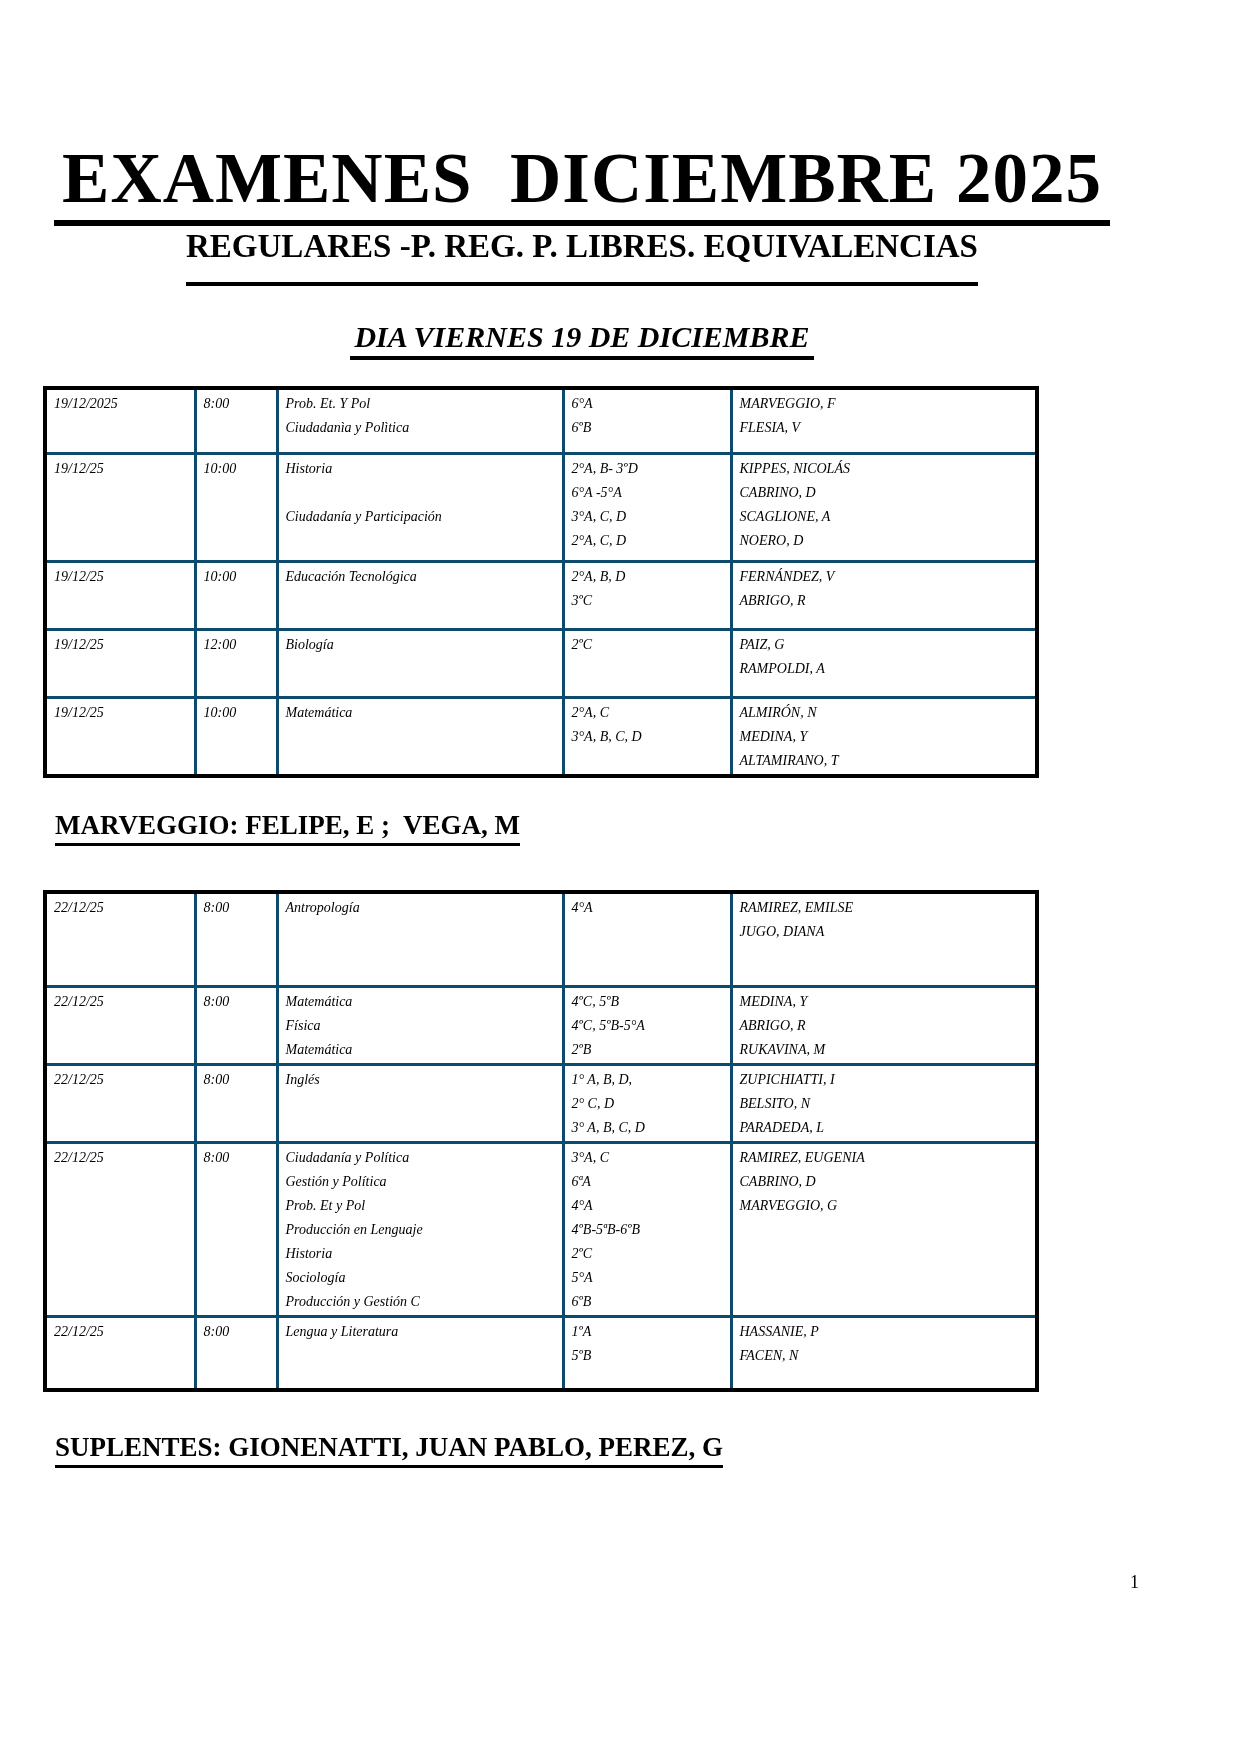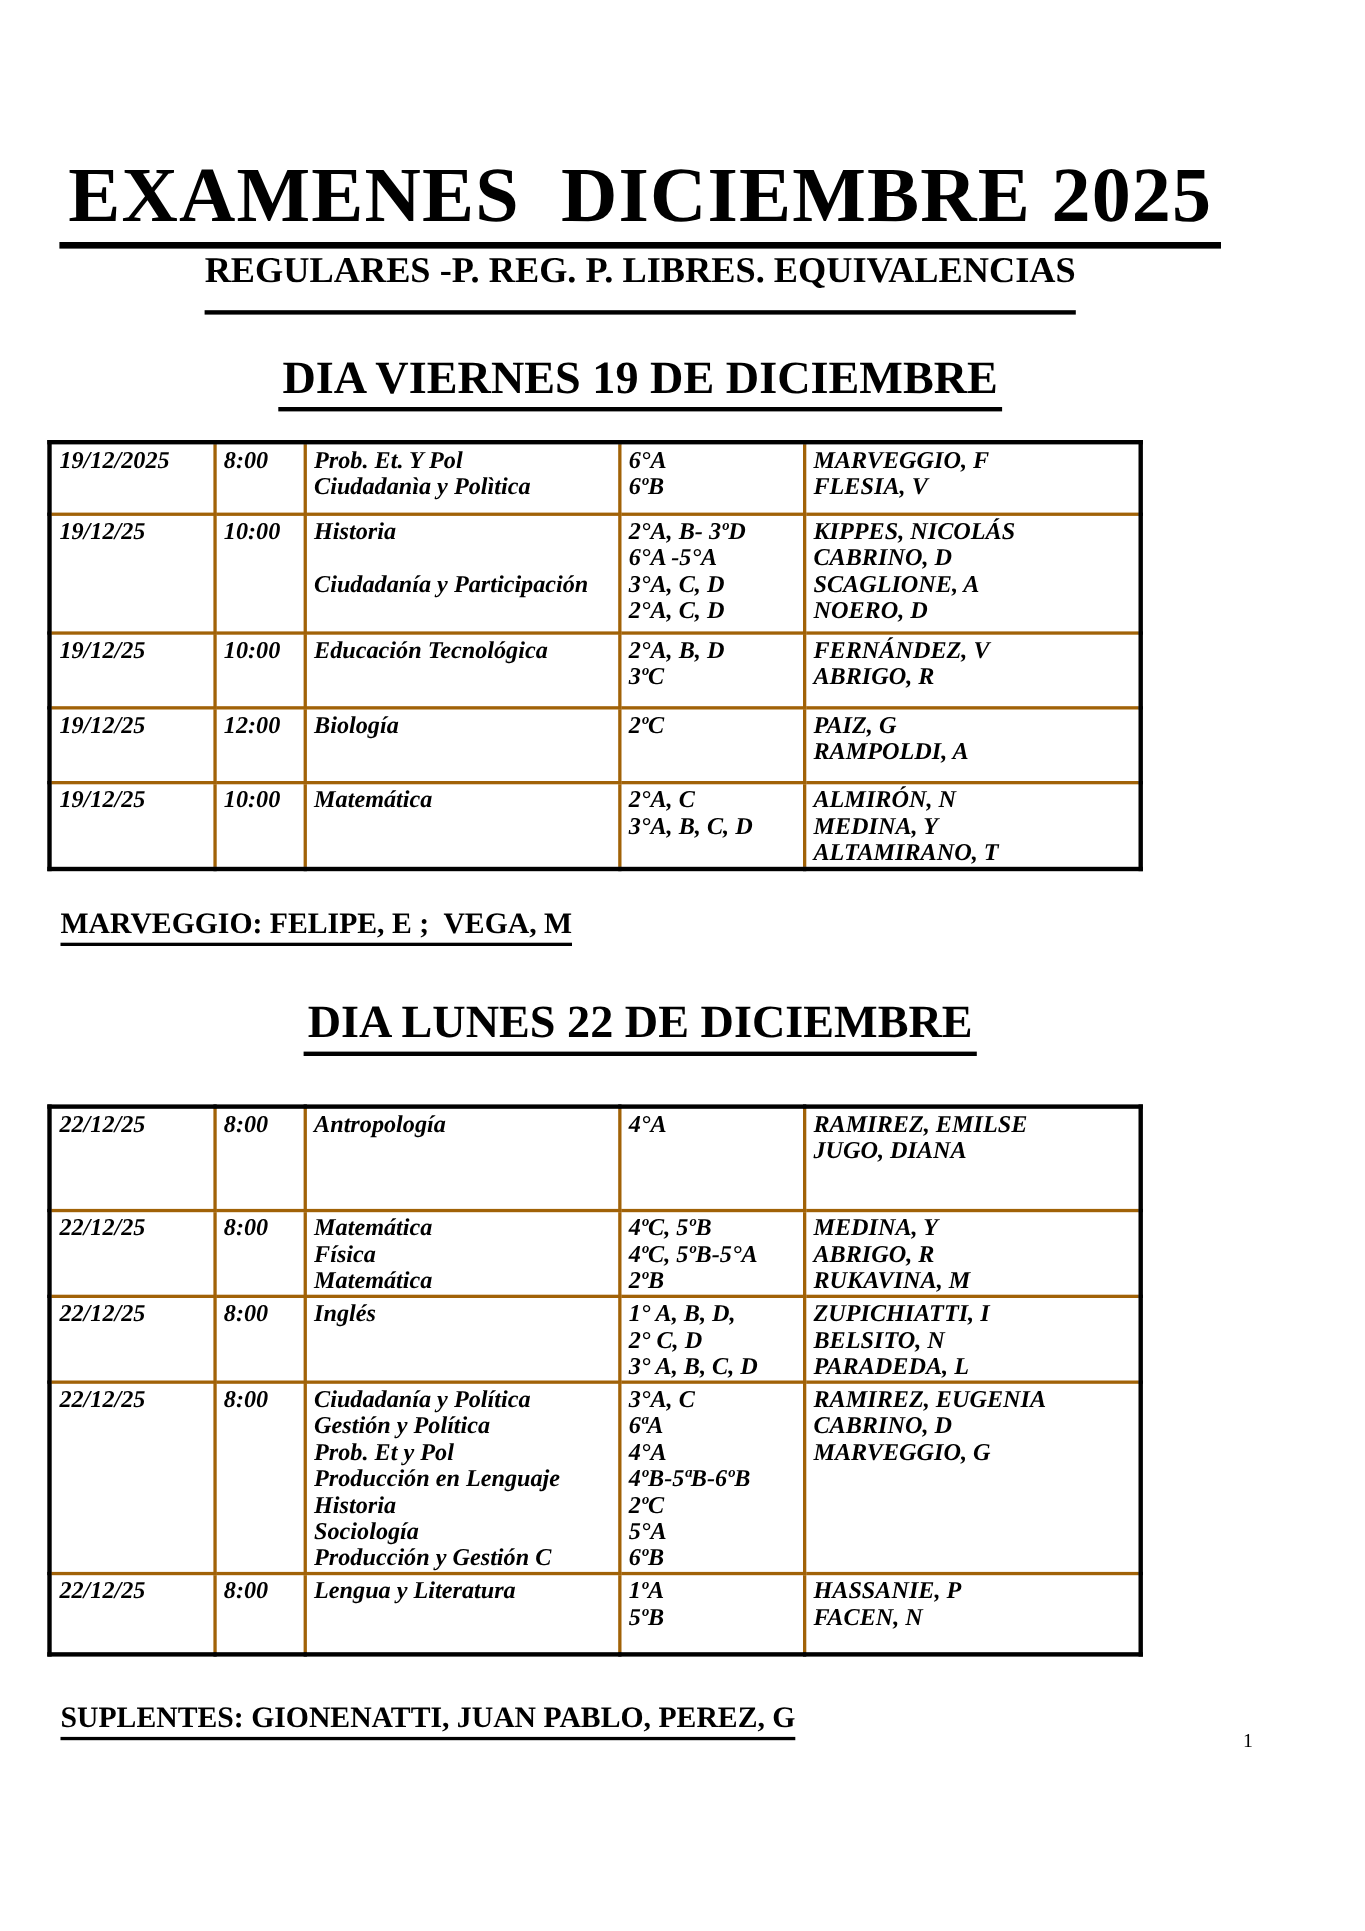--- a/index.html
+++ b/index.html
@@ -19,35 +19,35 @@
   }
   .subtitle {
     display: inline-block; font-size: 33px; font-weight: bold;
     line-height: 1.15; white-space: pre;
     border-bottom: 4px solid #000; padding-bottom: 16px; margin-top: 2px;
   }
   .day-heading {
     display: inline-block; font-weight: bold; white-space: pre;
     border-bottom: 4px solid #000; padding: 0 4px 2px;
   }
-  .h1 { font-size: 42px; }
+  .h1 { font-size: 30px; font-style: italic; }
   .h2 { font-size: 42px; }
   .hwrap1 { margin-top: 34px; }
   .hwrap2 { margin-top: 46px; }
 
   .extable {
     border-collapse: collapse; width: 992px; table-layout: fixed;
     border: 4px solid #000; margin-top: 26px;
   }
   .t2 { margin-top: 44px; }
   .extable td {
-    border: 3px solid #a16207; vertical-align: top;
+    border: 3px solid #0c4a6e; vertical-align: top;
     padding: 2px 7px 1px;
-    font-weight: bold; font-style: italic;
-    font-size: 22px; line-height: 24px;
+    font-weight: normal; font-style: italic;
+    font-size: 14px; line-height: 24px;
   }
   .cell-line { min-height: 24px; white-space: pre; }
 
   #t0 tr:nth-child(1) { height: 66px; }
   #t0 tr:nth-child(2) { height: 108px; }
   #t0 tr:nth-child(3) { height: 68px; }
   #t0 tr:nth-child(4) { height: 68px; }
   #t0 tr:nth-child(5) { height: 72px; }
 
   #t1 tr:nth-child(1) { height: 94px; }
@@ -195,23 +195,20 @@
               <div class="cell-line">ALTAMIRANO, T</div>
             </td>
           </tr>
         </tbody>
     </table>
 
     <div class="suplentes-wrap">
       <span class="suplentes">MARVEGGIO: FELIPE, E ;  VEGA, M</span>
     </div>
 
-    <div class="center hwrap2">
-      <span class="day-heading h2">DIA LUNES 22 DE DICIEMBRE</span>
-    </div>
 
     <table class="extable t2" id="t1">
       <colgroup>
         <col style="width:150px">
           <col style="width:82px">
           <col style="width:286px">
           <col style="width:168px">
           <col style="width:306px">
       </colgroup>
       <tbody>

